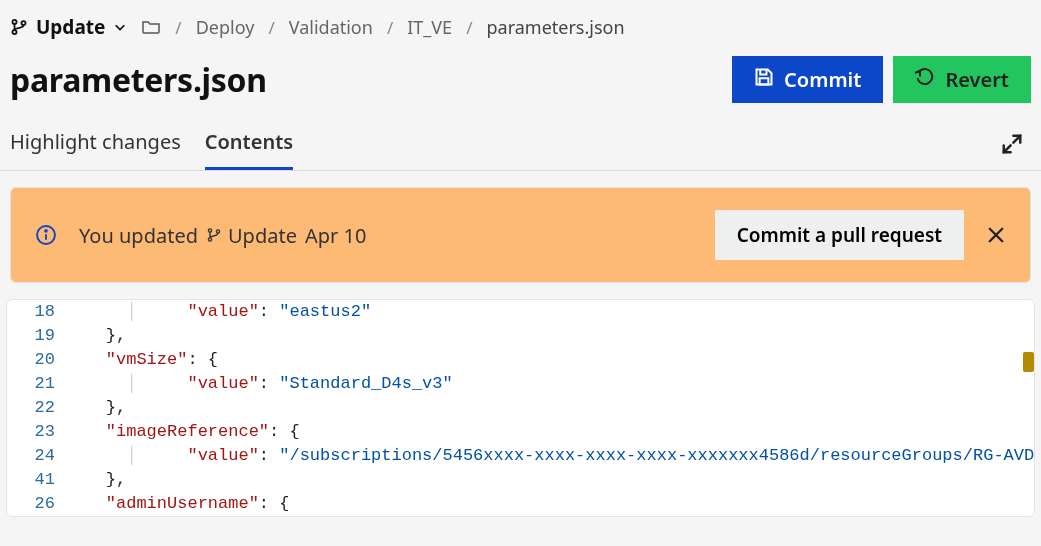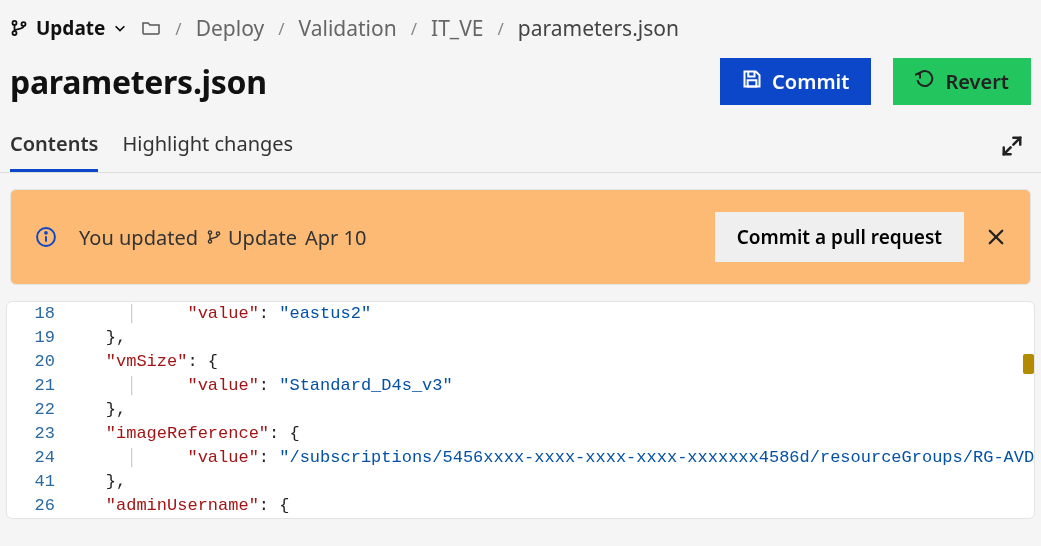--- a/index.html
+++ b/index.html
@@ -23,21 +23,21 @@
   .branch {
     display: flex;
     align-items: center;
     gap: 8px;
     font-weight: 700;
     font-size: 19px;
     cursor: pointer;
   }
   .branch-icon, .folder-icon, .chevron-icon { display: inline-flex; }
   .sep { color: #888; font-size: 17px; }
-  .crumb { color: #666; font-size: 21px; text-decoration: none; cursor: pointer; }
+  .crumb { color: #666; font-size: 18px; text-decoration: none; cursor: pointer; }
   .crumb.last { color: #444; }
 
   
   .heading-row {
     display: flex;
     align-items: center;
     justify-content: space-between;
     padding: 6px 10px 0 10px;
   }
   .page-title {
@@ -48,21 +48,20 @@
   .actions { display: flex; gap: 10px; }
   .btn {
     display: flex;
     align-items: center;
     gap: 10px;
     font-size: 20px;
     padding: 10px 22px;
     border: none;
     cursor: pointer;
     font-family: inherit;
-    margin-left: 12px;
   }
   .btn-primary {
     background: #0d47c9;
     color: #fff;
     font-weight: 600;
   }
   .btn-secondary {
     background: #22c55e;
     color: #222;
     font-weight: 600;
@@ -228,22 +227,22 @@
             <path d="M4 3 L4 7 M4 3 L0.5 4.5" stroke-linecap="round"></path>
         </svg>
       </span>
       <span>Revert</span>
     </button>
   </div>
 </div>
 
 <div class="tabs-row">
   <div class="tabs">
+    <div class="tab">Highlight changes</div>
     <div class="tab active">Contents</div>
-    <div class="tab">Highlight changes</div>
   </div>
   <div class="expand-icon">
     <svg width="22" height="22" viewBox="0 0 16 16" fill="none" stroke="#222" stroke-width="1.8" stroke-linecap="round">
       <path d="M9 2 H14 V7"></path>
         <path d="M7 14 H2 V9"></path>
         <path d="M14 2 L9 7"></path>
         <path d="M2 14 L7 9"></path>
     </svg>
   </div>
 </div>

